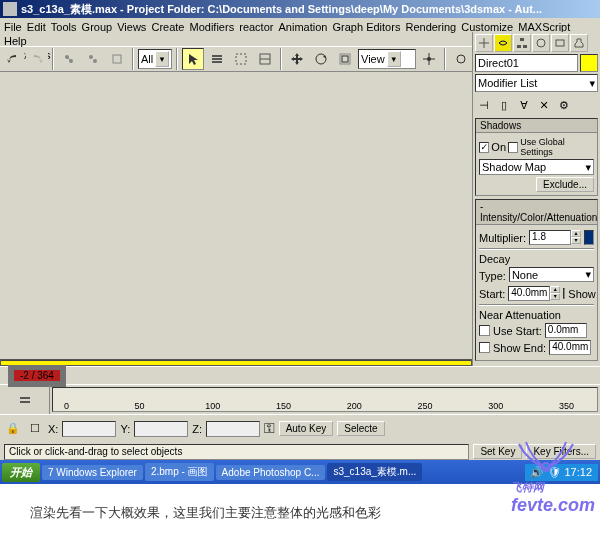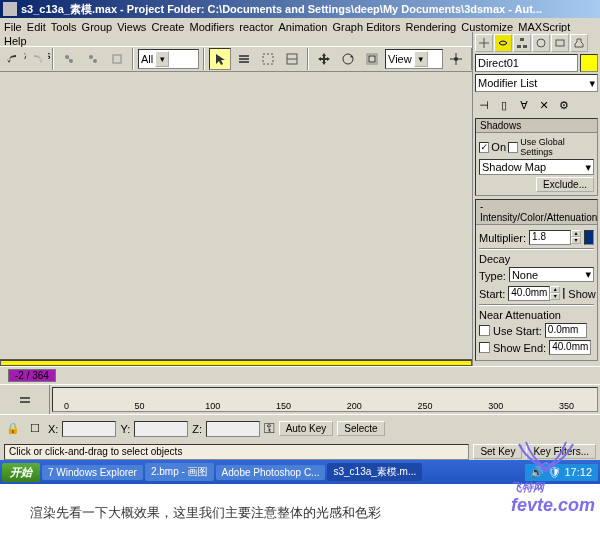--- a/index.html
+++ b/index.html
@@ -36,21 +36,21 @@
 .chk { display: flex; align-items: center; gap: 2px; margin: 1px 0; }
 .chk-box { width: 11px; height: 11px; background: #fff; border: 1px inset #888; font-size: 9px; text-align: center; line-height: 9px; }
 .param-row { display: flex; align-items: center; gap: 3px; margin: 2px 0; }
 .spinner { display: flex; }
 .spinner-input { width: 42px; height: 15px; background: #fff; border: 1px inset #888; padding: 0 2px; font-size: 10px; }
 .spinner-btns { display: flex; flex-direction: column; }
 .spinner-btn { width: 10px; height: 7px; background: #d8d5c9; border: 1px outset #fff; font-size: 6px; line-height: 5px; text-align: center; }
 .color-bar { width: 28px; height: 15px; background: #002e78; border: 1px inset #888; }
 .btn { border: 1px outset #fff; background: #d8d5c9; padding: 1px 6px; font-size: 10px; }
 .timeline { height: 18px; background: #d8d5c9; display: flex; align-items: center; border-top: 1px solid #fff; }
-.frame-ind { background: #a21caf; border: 1px solid #737373; padding: 0 6px; font-size: 10px; margin-left: 8px; }
+.frame-ind { background: #b91c1c; border: 6px solid #737373; padding: 0 6px; font-size: 10px; margin-left: 8px; }
 .trackbar { height: 30px; background: #d8d5c9; display: flex; border-top: 1px solid #fff; }
 .trackbar-left { width: 50px; display: flex; align-items: center; justify-content: center; border-right: 1px solid #888; }
 .trackbar-ruler { flex: 1; position: relative; background: #e8e5d9; border: 1px inset #888; margin: 2px; }
 .tick { position: absolute; bottom: 0; font-size: 9px; }
 .statusbar { height: 28px; background: #d8d5c9; display: flex; align-items: center; gap: 4px; padding: 0 4px; border-top: 1px solid #fff; }
 .coord { width: 54px; height: 16px; background: #eee; border: 1px inset #888; padding: 0 2px; font-size: 10px; }
 .status-text { flex: 1; background: #f0ede1; border: 1px inset #888; height: 16px; padding: 0 4px; font-size: 10px; line-height: 14px; margin-top: 2px; }
 .taskbar { height: 24px; background: linear-gradient(to bottom, #3168d5, #2255c0); display: flex; align-items: center; padding: 0 2px; gap: 2px; }
 .start-btn { background: linear-gradient(to bottom, #5eac3c, #37801a); color: #fff; padding: 2px 8px; border-radius: 2px; font-weight: bold; font-style: italic; font-size: 11px; }
 .task-item { background: #4a7fd8; color: #fff; padding: 2px 6px; border-radius: 2px; font-size: 10px; white-space: nowrap; overflow: hidden; max-width: 120px; }
@@ -111,21 +111,21 @@
           <circle cx="5" cy="5" r="2" fill="#888"></circle>
           <circle cx="9" cy="9" r="2" fill="#888"></circle>
         </svg>
       </div>
     <div class="tbtn">
         <svg width="14" height="14">
           <rect x="3" y="3" width="8" height="8" fill="none" stroke="#888"></rect>
         </svg>
       </div>
     <div class="sep"></div>
-    <div class="combo" style="width:61px">
+    <div class="combo" style="width:34px">
       <span>All</span>
       <div class="combo-btn">▾</div>
     </div>
     <div class="sep"></div>
     <div class="tbtn active">
         <svg width="14" height="14">
           <path d="M3 2 L3 12 L6 9 L8 13 L10 12 L8 8 L12 8 Z" fill="#333"></path>
         </svg>
       </div>
     <div class="tbtn">

